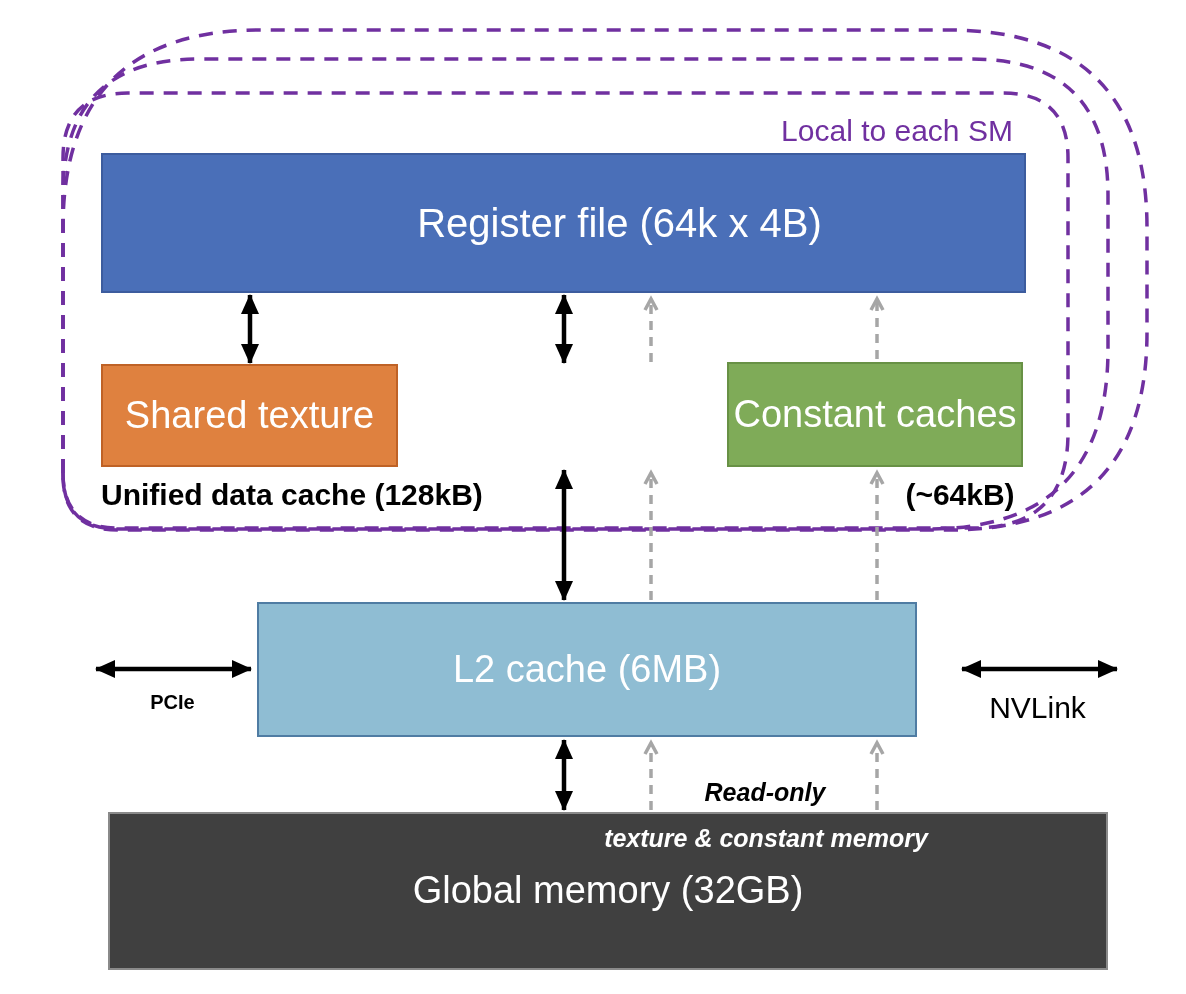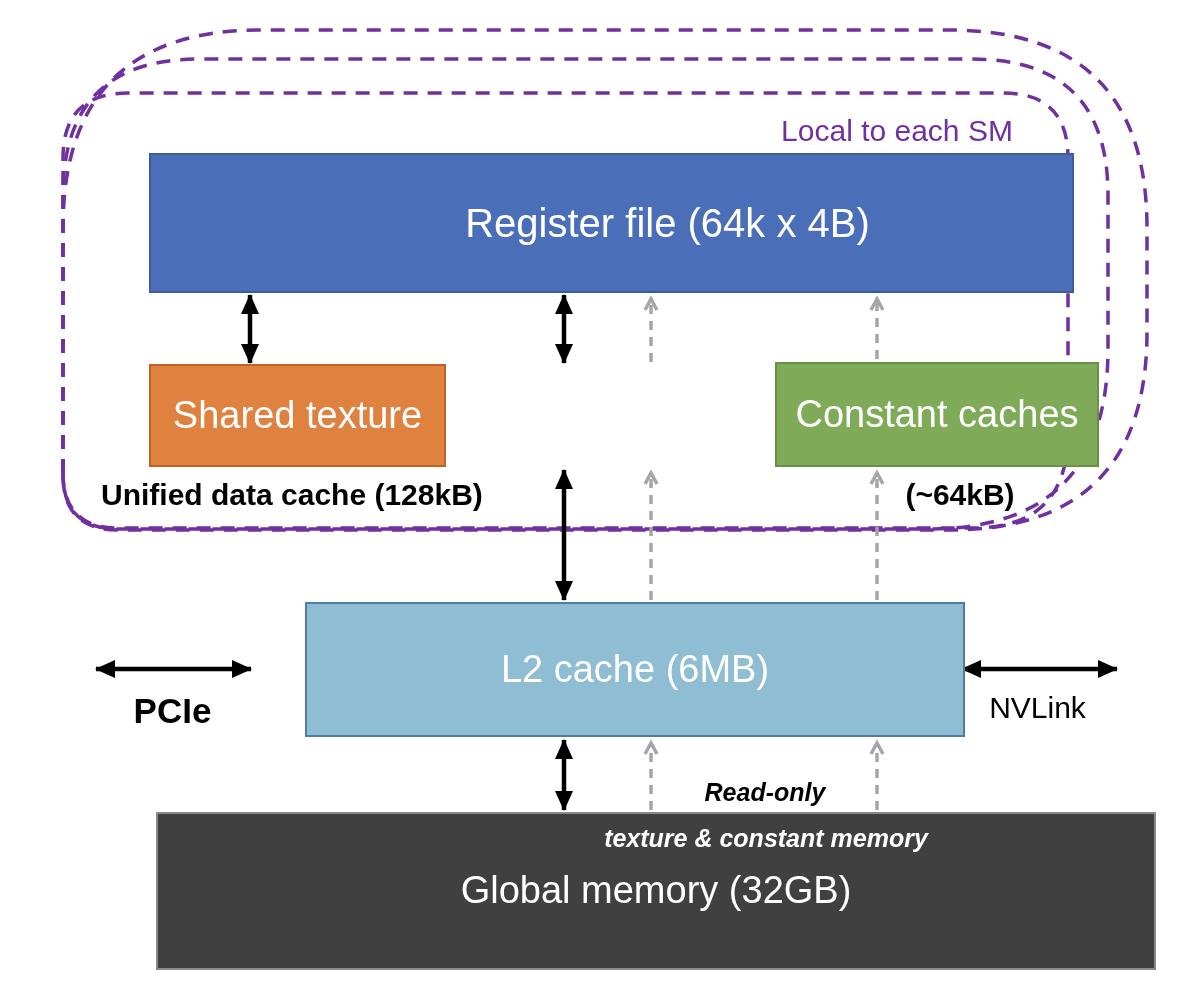--- a/index.html
+++ b/index.html
@@ -18,39 +18,38 @@
   }
   .box {
     position: absolute;
     box-sizing: border-box;
     display: flex;
     align-items: center;
     justify-content: center;
     color: #ffffff;
     text-align: right;
     line-height: 1.1;
-    margin-left: 48px;
   }
   #register-box {
     left: 101px; top: 153px; width: 925px; height: 140px;
     background: #4a6fb8; border: 2px solid #3c5c9e;
     font-size: 40px; padding-left: 112px;
   }
   #shared-box {
     left: 101px; top: 364px; width: 297px; height: 103px;
     background: #df813f; border: 2px solid #bf6226;
     font-size: 38px;
   }
   #l1-box {
     left: 398px; top: 364px; width: 297px; height: 103px;
     background: #efba41; border: 2px solid #d7a02b;
     font-size: 38px;
   }
   #constant-box {
-    left: 727px; top: 362px; width: 324px; height: 105px;
+    left: 727px; top: 362px; width: 296px; height: 105px;
     background: #7fab58; border: 2px solid #689145;
     font-size: 38px;
   }
   #l2-box {
     left: 257px; top: 602px; width: 660px; height: 135px;
     background: #8fbdd3; border: 2px solid #4f7ca3;
     font-size: 38px;
   }
   #global-box {
     left: 108px; top: 812px; width: 1000px; height: 158px;
@@ -74,21 +73,21 @@
     font-size: 30px; font-weight: 600;
   }
   #constant-size-note {
     left: 895px; top: 470px; width: 130px;
     text-align: center;
     font-size: 30px; font-weight: 600;
   }
   #pcie-label {
     left: 110px; top: 683px; width: 125px;
     text-align: center;
-    font-size: 35px; font-weight: 600;
+    font-size: 20px; font-weight: 600;
   }
   #nvlink-label {
     left: 970px; top: 683px; width: 135px;
     text-align: center;
     font-size: 30px; font-weight: 400;
   }
   #readonly-note-1 {
     left: 685px; top: 770px; width: 160px;
     text-align: center;
     font-style: italic; font-weight: 700; font-size: 25px;

